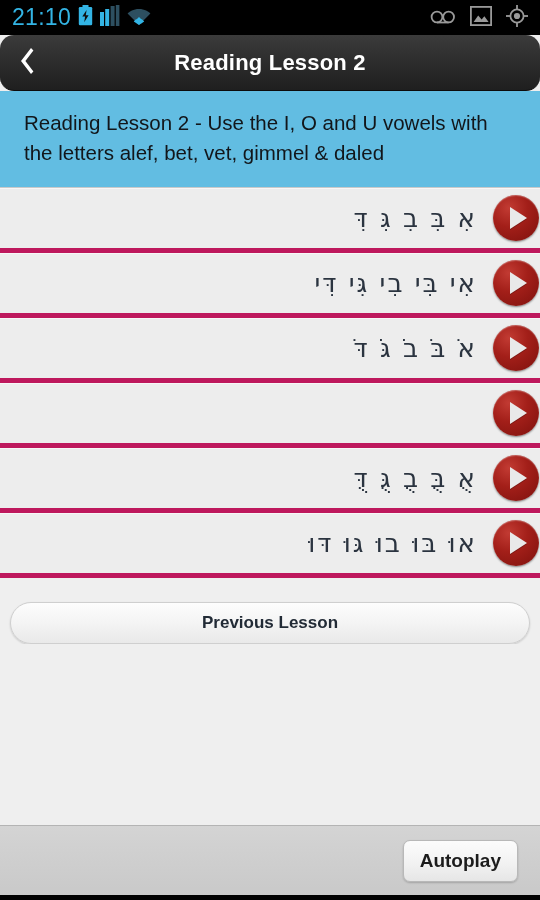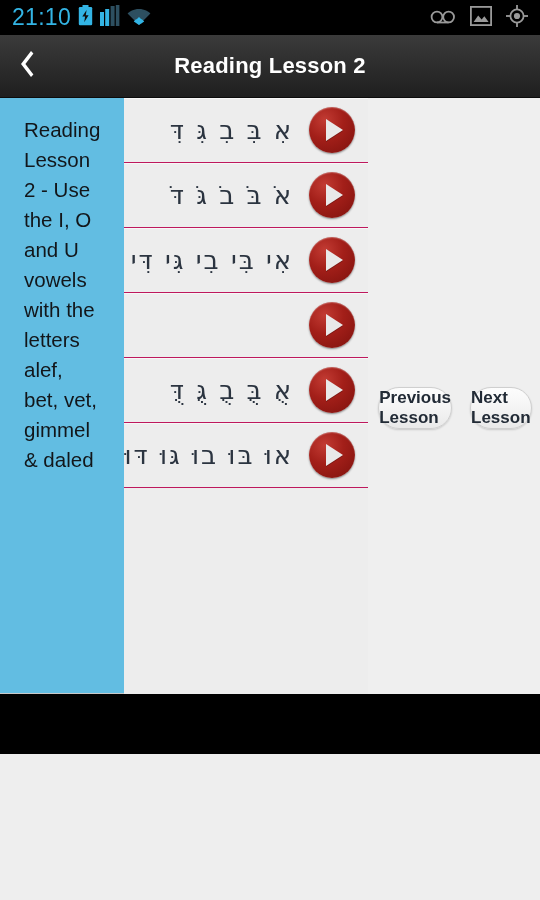--- a/index.html
+++ b/index.html
@@ -17,24 +17,24 @@
     height:35px; background:#000; display:flex; align-items:center;
     padding:0 12px; position:relative;
   }
   .status-left { display:flex; align-items:center; gap:7px; }
   .clock { color:#33b5e5; font-size:23px; letter-spacing:.3px; font-weight:400; line-height:1; }
   .status-right { margin-left:auto; display:flex; align-items:center; gap:14px; }
   .sb-icon { display:block; }
 
   
   .action-bar {
-    height:63px;
+    height:56px;
     background:linear-gradient(to bottom,#3b3b3b 0%,#2e2e2e 45%,#1f1f1f 100%);
     border-bottom:1px solid #0c0c0c;
-    display:flex; align-items:center; position:relative;
+    display:flex; align-items:center; position:relative;border-radius:14px;
   }
   .back-btn {
     width:56px; height:56px; display:flex; align-items:center; justify-content:center;
   }
   .bar-title {
     position:absolute; left:0; right:0; text-align:center;
     color:#ffffff; font-size:22px; font-weight:bold; letter-spacing:.2px;
     pointer-events:none;
   }
 
@@ -45,24 +45,24 @@
     border-bottom:1px solid #c9c9c9;
   }
   .banner-text {
     color:#12161a; font-size:20.5px; line-height:30px; font-weight:400;
   }
 
   
   .list { background:#ededed; }
   .row {
     height:65px; display:flex; align-items:center; justify-content:flex-end;
-    border-bottom:1px solid #be185d;
+    border-bottom:5px solid #be185d;
     box-shadow:inset 0 1px 0 #f7f7f7;
     background:#ededed;
-    padding-right:13px;
+    padding-right:1px;
   }
   .row-text {
     color:#2b3440; font-size:26px; direction:rtl; unicode-bidi:bidi-override;
     font-family:"DejaVu Sans","Liberation Sans",sans-serif;
     letter-spacing:2px; margin-right:16px; white-space:nowrap;
   }
   .play-btn {
     width:46px; height:46px; border-radius:50%; flex:0 0 46px;
     background:
       radial-gradient(circle at 34% 28%, #c23b33 0%, #a31f19 42%, #7d110d 100%);
@@ -109,21 +109,21 @@
     display:flex; align-items:center; justify-content:center;
     color:#1c1c1c; font-size:19px; font-weight:bold;
     padding:0 16px;
   }
 
   
   .sysnav {
     height:60px; background:#000; display:flex; align-items:center;
   }
 
-  .content { display:flex; flex-direction:row; height:596px; }
+  .content { display:flex; flex-direction:column; height:804px; }
 </style>
 </head>
 <body>
 
 <div class="phone">
 
   <div class="status-bar">
     <div class="status-left">
       <span class="clock">21:10</span>
       <span class="sb-icon">
@@ -197,28 +197,28 @@
     <div class="list">
 
       <div class="row">
         <span class="row-text">אִ בִּ בִ גִּ דִּ</span>
         <span class="play-btn">
             <span class="play-tri"></span>
           </span>
       </div>
 
       <div class="row">
+        <span class="row-text">אִי בִּי בִי גִּי דִּי</span>
+        <span class="play-btn">
+            <span class="play-tri"></span>
+          </span>
+      </div>
+
+      <div class="row">
         <span class="row-text">אֹ בֹּ בֹ גֹּ דֹּ</span>
-        <span class="play-btn">
-            <span class="play-tri"></span>
-          </span>
-      </div>
-
-      <div class="row">
-        <span class="row-text">אִי בִּי בִי גִּי דִּי</span>
         <span class="play-btn">
             <span class="play-tri"></span>
           </span>
       </div>
 
       <div class="row">
         <span class="play-btn">
             <span class="play-tri"></span>
           </span>
       </div>
@@ -234,21 +234,20 @@
         <span class="row-text">אוּ בּוּ בוּ גּוּ דּוּ</span>
         <span class="play-btn">
             <span class="play-tri"></span>
           </span>
       </div>
 
     </div>
 
     <div class="nav-area">
       <div class="pill">Previous Lesson</div>
-      <div class="pill">Next Lesson</div>
     </div>
 
     <div class="spacer"></div>
 
     <div class="footer">
       <div class="autoplay-btn">Autoplay</div>
     </div>
 
   </div>
 

